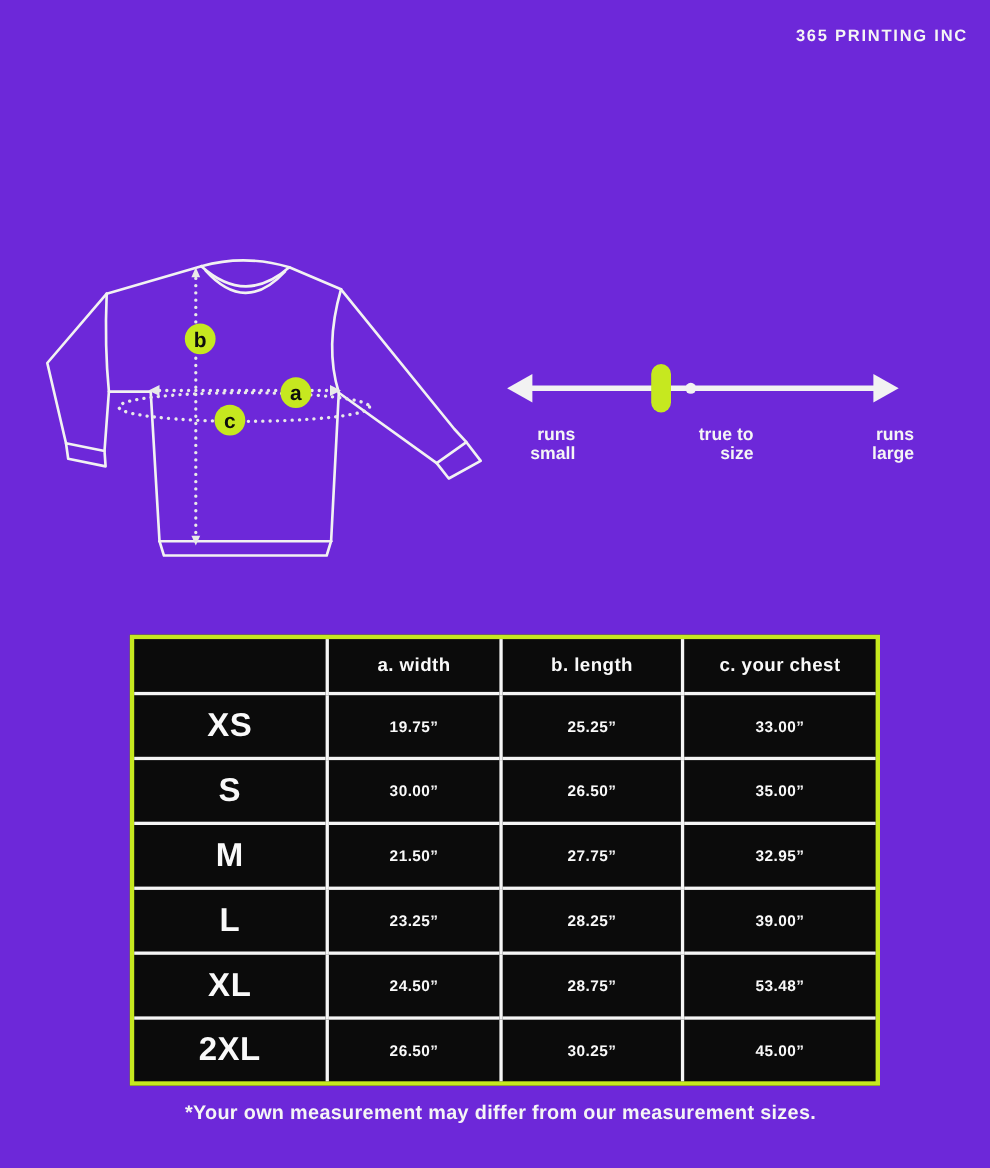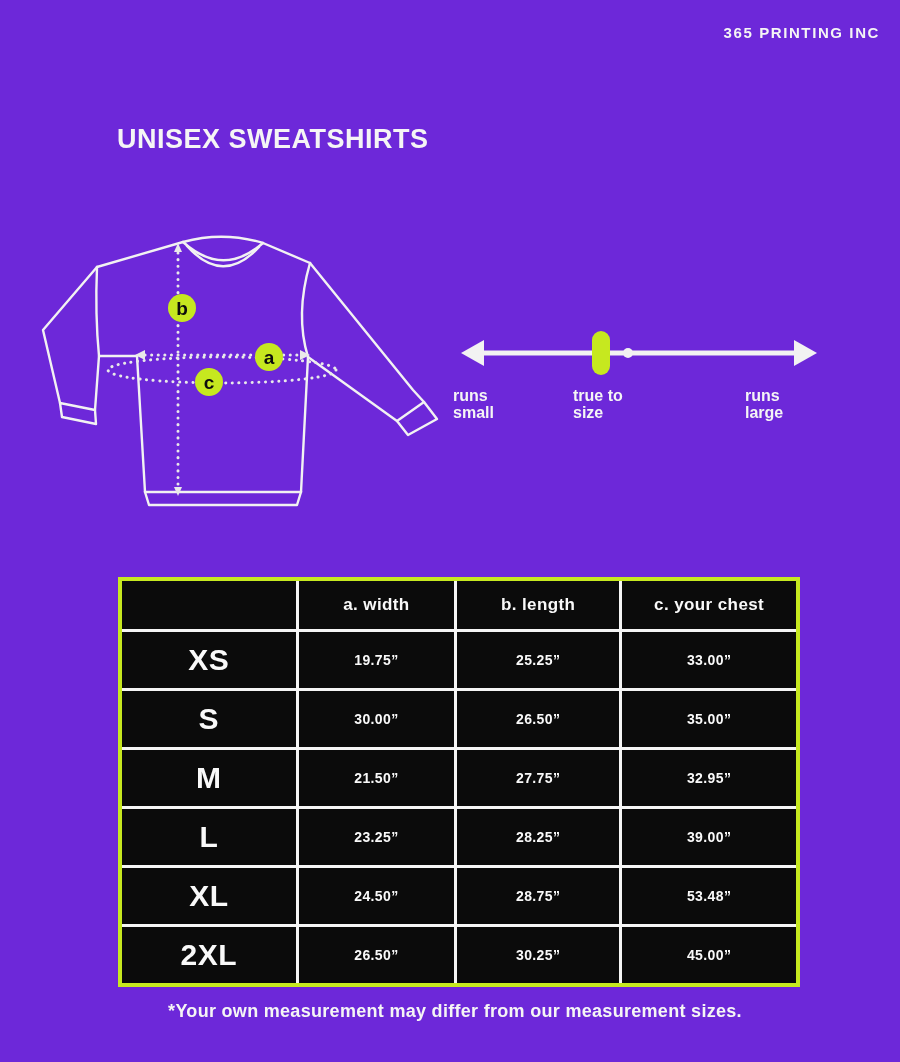--- a/index.html
+++ b/index.html
@@ -19,24 +19,24 @@
   }
   .subtitle {
     position:absolute; left:117px; top:124px; margin:0;
     font-size:27px; font-weight:bold; letter-spacing:0.5px; color:#f5f5f5;
   }
   .diagram { position:absolute; left:30px; top:220px; width:410px; height:300px; }
   .fit-scale { position:absolute; left:453px; top:327px; width:368px; height:52px; }
   .scale-labels { position:absolute; left:453px; top:387px; width:368px; height:44px; }
   .scale-label {
     position:absolute; font-size:16px; font-weight:bold; line-height:1.08;
-    text-align:left; white-space:pre-line; color:#f5f5f5;
+    text-align:right; white-space:pre-line; color:#f5f5f5;
   }
   .scale-label.small { left:0px;   width:70px; }
-  .scale-label.true  { left:120px; width:130px; }
+  .scale-label.true  { left:102px; width:130px; }
   .scale-label.large { left:292px; width:86px; }
 
   .size-table-wrap {
     position:absolute; left:118px; top:577px; width:674px;
     border:4px solid var(--accent); background:#0b0b0b;
   }
   table.size-table { width:100%; border-collapse:collapse; table-layout:fixed; }
   .size-table th, .size-table td {
     border-left:3px solid #f5f5f5; text-align:center; vertical-align:middle;
     color:#f9f9f9; padding:0;
@@ -60,21 +60,20 @@
   .marker-letter {
     font-family:"Liberation Sans", sans-serif; font-weight:bold; font-size:19px;
   }
 </style>
 </head>
 <body>
 
 <div class="canvas" style="--accent:#c6e81f;">
 
   <div class="brand">365 PRINTING INC</div>
-  <h2 class="subtitle">UNISEX SWEATSHIRTS</h2>
 
   <div class="diagram">
     <svg viewBox="0 0 410 300" width="410" height="300">
 
       <g fill="none" stroke="#f2f2f2" stroke-width="2.4" stroke-linejoin="round" stroke-linecap="round">
         <path d="M153,22 Q193,11 233,23"></path>
         <path d="M153,22 Q193,58 233,23"></path>
         <path d="M157,26 Q193,66 229,27"></path>
         <path d="M153,22 L67,47"></path>
         <path d="M233,23 L280,43"></path>

